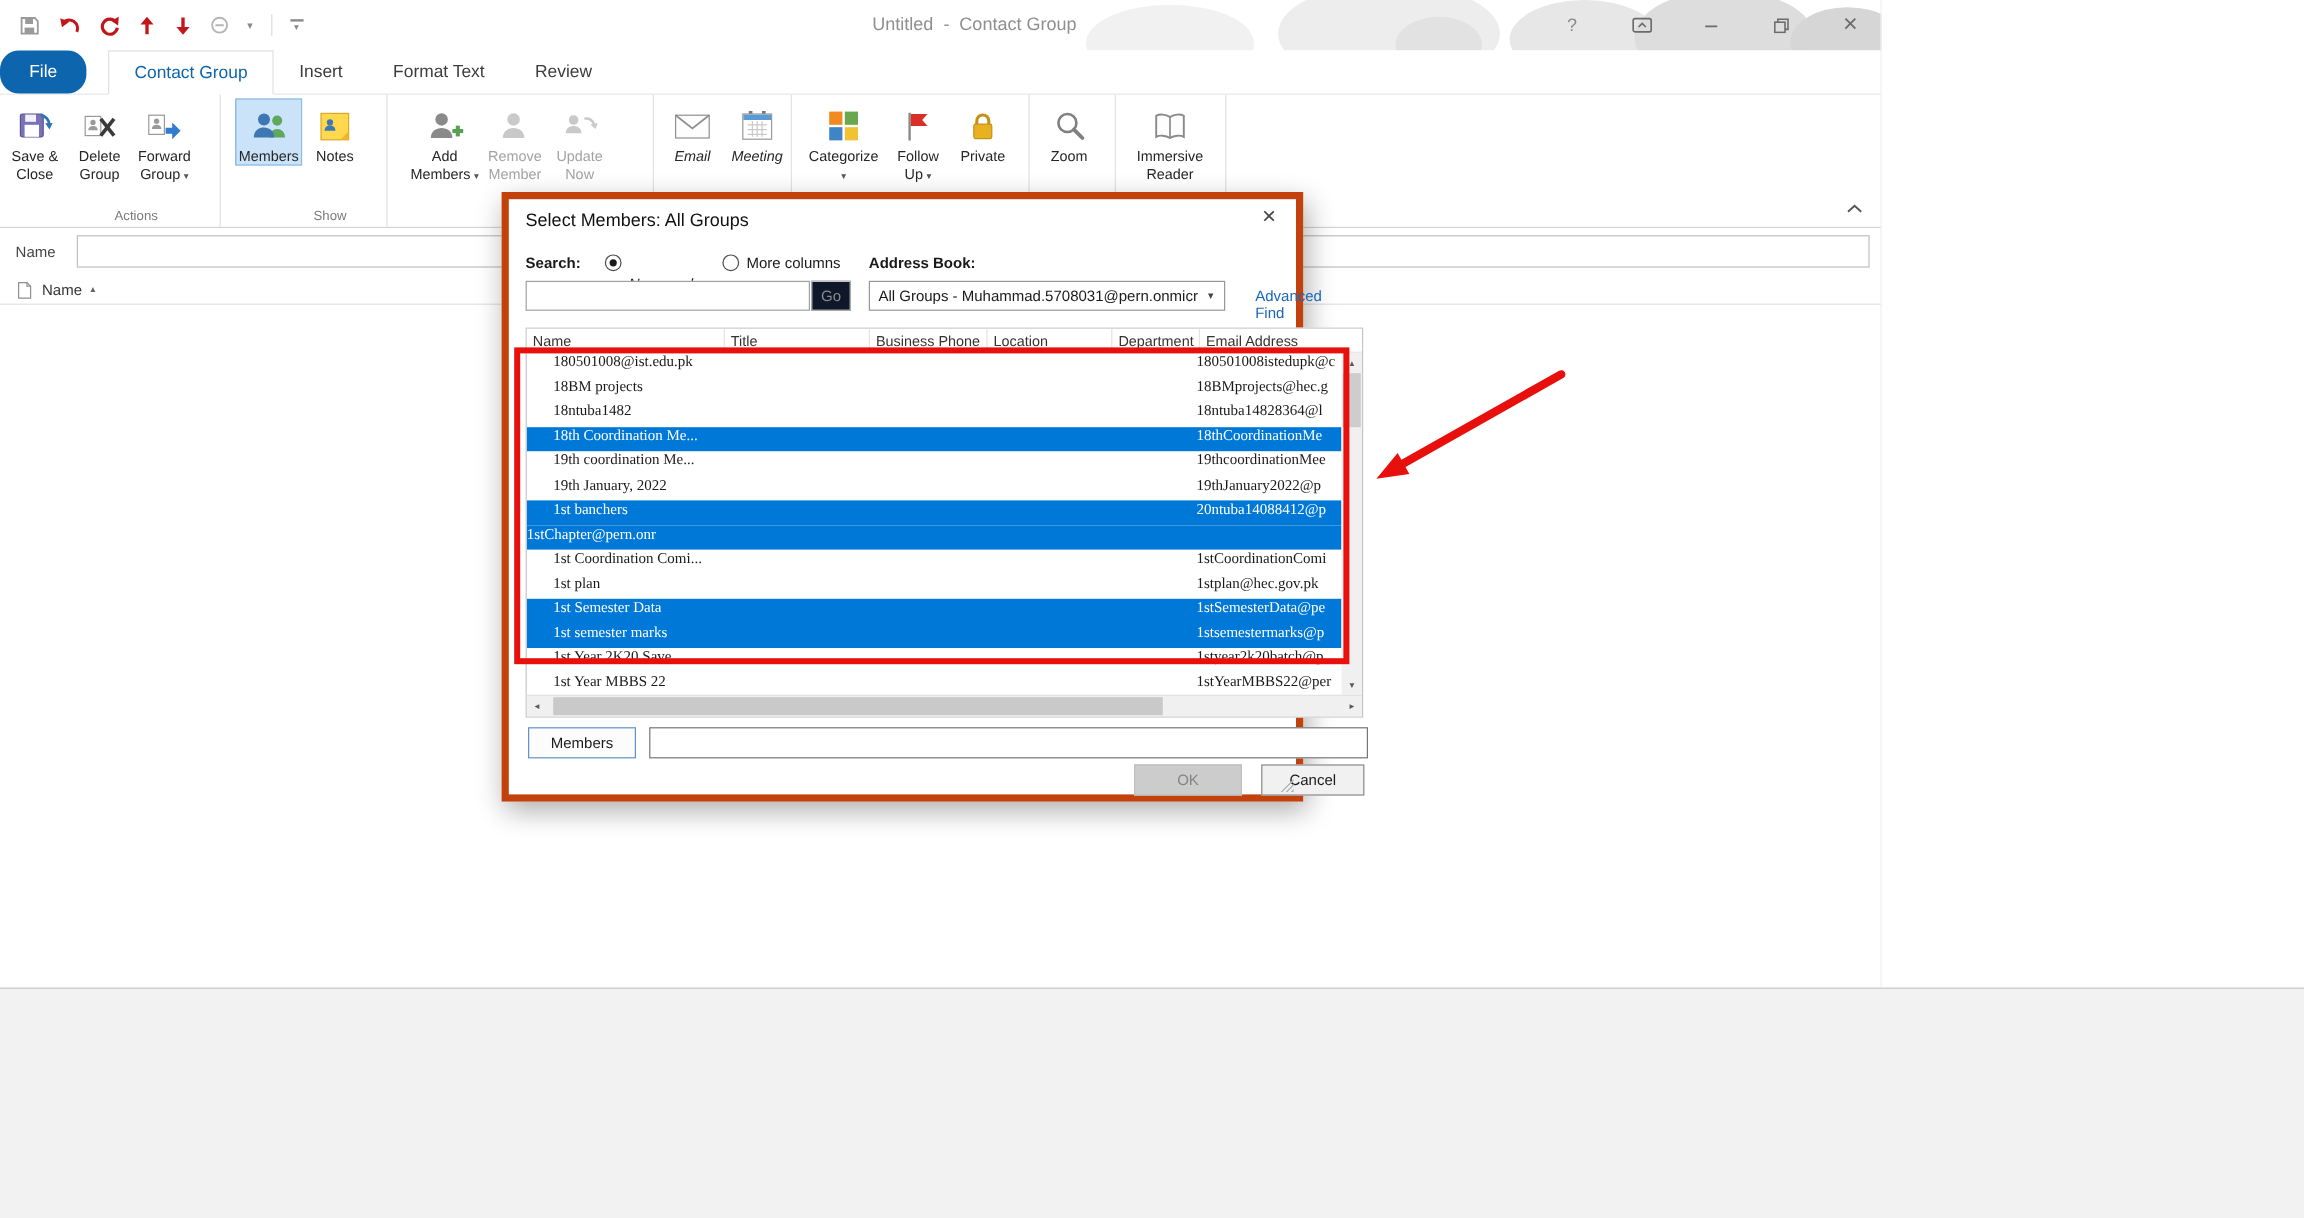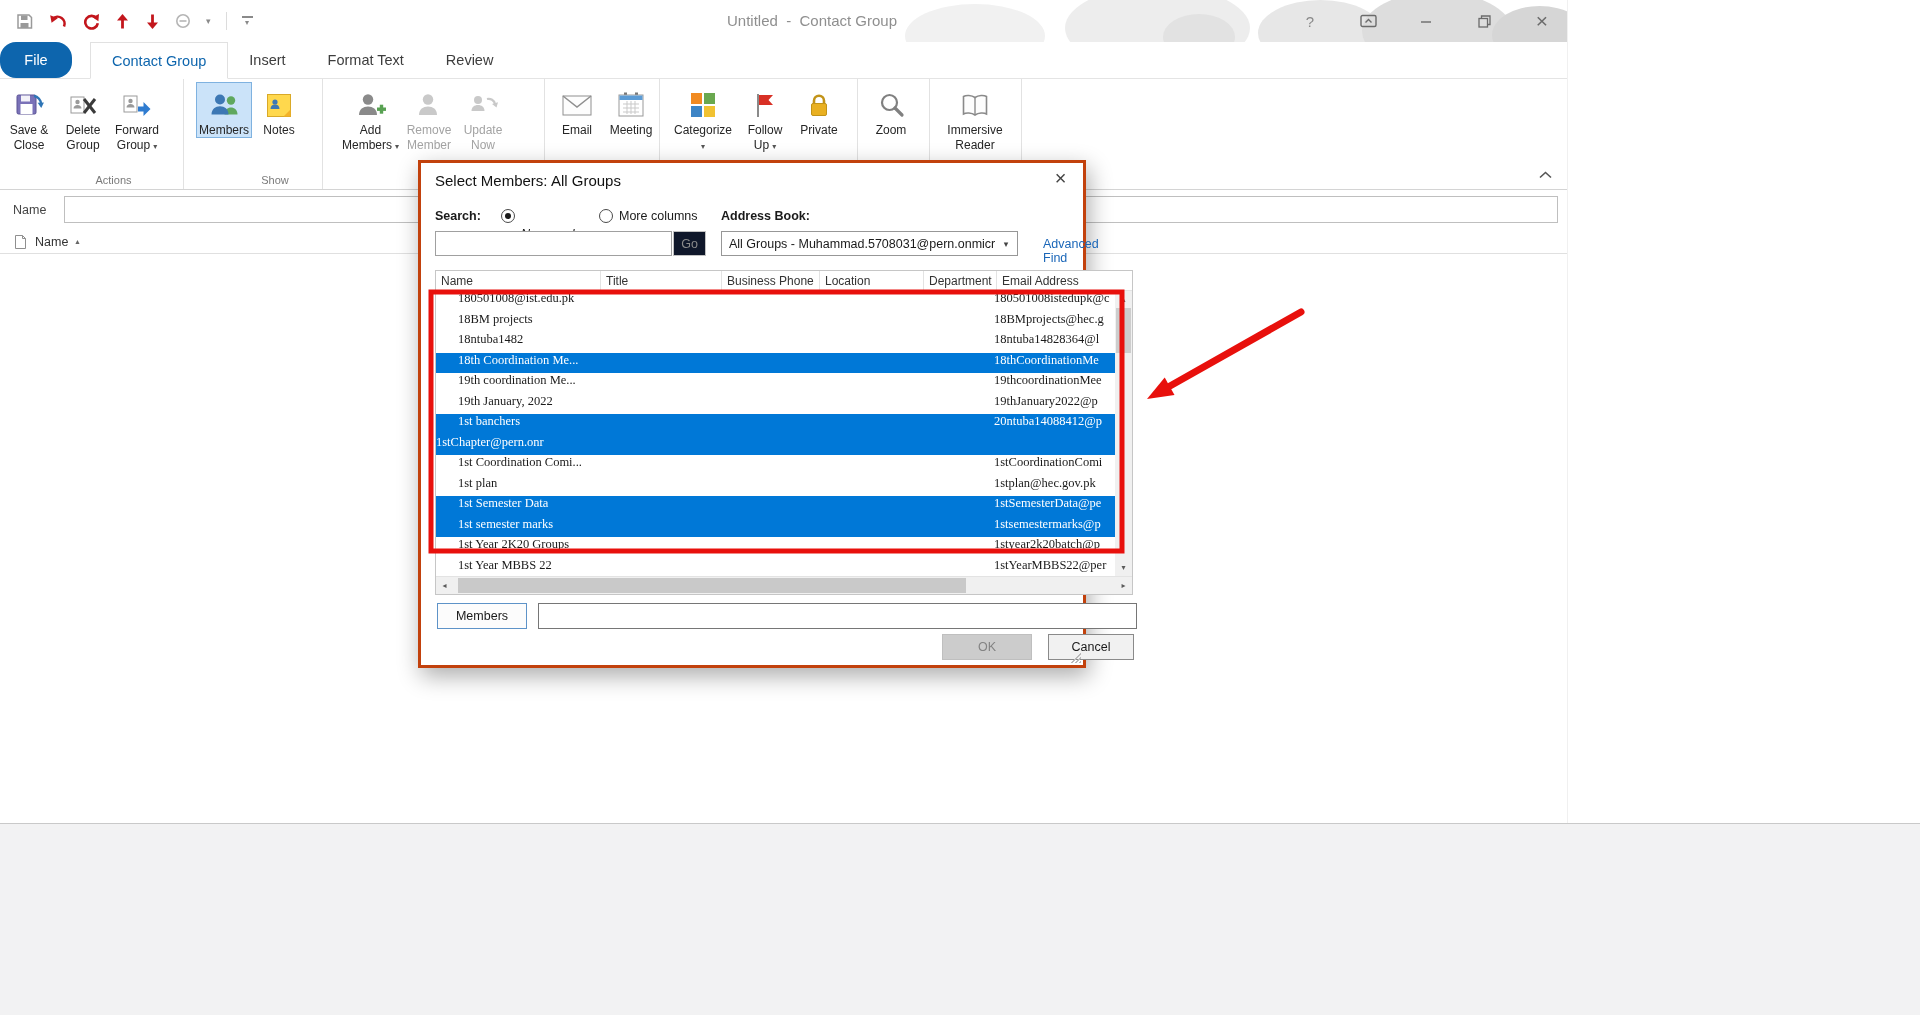--- a/index.html
+++ b/index.html
@@ -61,21 +61,21 @@
   .name-label { position:absolute; left:13px; top:13px; font-size:12.5px; color:#444; }
   .name-input { position:absolute; left:64px; top:6px; width:1494px; height:27px; border:1px solid #bfbfbf; background:#fff; outline:none; font:inherit; padding:0 6px; }
   .list-header { position:absolute; left:0; top:230px; width:1568px; height:24px; background:#fff; border-bottom:1px solid #e0e0e0; }
   .lh-icon { position:absolute; left:14px; top:4px; }
   .lh-label { position:absolute; left:35px; top:5px; font-size:12.5px; color:#333; }
   .lh-sort { position:absolute; left:74px; top:8px; font-size:7px; color:#666; }
   .win-right-edge { position:absolute; left:1567px; top:0; width:1px; height:823px; background:#f0f0f0; }
   .bottom-strip { position:absolute; left:0; top:823px; width:1920px; height:192px; background:#f2f2f3; border-top:1px solid #c9c9c9; }
 
   
-  .dialog { position:absolute; left:418px; top:160px; width:668px; height:508px; background:#fff; border:3px solid #c2410c; box-shadow:3px 8px 22px rgba(0,0,0,.33); z-index:40; font-size:12.5px; }
+  .dialog { position:absolute; left:418px; top:160px; width:668px; height:508px; background:#fff; border:6px solid #c2410c; box-shadow:3px 8px 22px rgba(0,0,0,.33); z-index:40; font-size:12.5px; }
   .dlg-title { position:absolute; left:14px; top:9px; font-size:15px; color:#111; }
   .dlg-close { position:absolute; right:0; top:0; width:45px; height:31px; display:flex; align-items:center; justify-content:center; font-size:20px; color:#444; }
   .dlg-search-label { position:absolute; left:14px; top:46px; font-weight:bold; }
   .radio { position:absolute; width:14px; height:14px; border:1px solid #4a4a4a; border-radius:50%; background:#fff; }
   .radio.checked::after { content:""; position:absolute; left:3px; top:3px; width:6px; height:6px; border-radius:50%; background:#1a1a1a; }
   #radio-name-only { left:80px; top:46px; }
   #radio-name-only-label { position:absolute; left:100px; top:64px;font-style:italic; }
   #radio-more-columns { left:178px; top:46px; }
   #radio-more-columns-label { position:absolute; left:198px; top:46px; }
   .dlg-ab-label { position:absolute; left:300px; top:46px; font-weight:bold; }
@@ -309,21 +309,21 @@
                 <polygon points="28.5,17.5 24,14 30,12.2" fill="#c9c9c9"></polygon>
               </svg>
           </span>
           <span class="lbl"><span>Update</span><br><span>Now</span></span>
         </div>
       </div>
       <div class="rgroup-label">Members</div>
     </div>
 
     <div class="rgroup" id="g-comm">
-      <div class="rbtns" style="left:5px;">
+      <div class="rbtns" style="left:5px;font-style:italic;">
         <div class="rbtn">
           <span class="icon">
             <svg width="32" height="28" viewBox="0 0 32 28">
                 <rect x="2" y="5" width="28" height="19" fill="#fdfdfd" stroke="#8f8f8f"></rect>
                 <path d="M2 5 L16 16 L30 5" fill="none" stroke="#8f8f8f" stroke-width="1.5"></path>
               </svg>
           </span>
           <span class="lbl"><span>Email</span></span>
         </div>
         <div class="rbtn">
@@ -503,21 +503,21 @@
           </div>
           <div class="lv-row selected">
             <span class="cell name">1st Semester Data</span>
             <span class="cell email">1stSemesterData@pe</span>
           </div>
           <div class="lv-row selected">
             <span class="cell name">1st semester marks</span>
             <span class="cell email">1stsemestermarks@p</span>
           </div>
           <div class="lv-row">
-            <span class="cell name">1st Year 2K20 Groups</span>
+            <span class="cell name">1st Year 2K20 Save</span>
             <span class="cell email">1styear2k20batch@p</span>
           </div>
           <div class="lv-row">
             <span class="cell name">1st Year MBBS 22</span>
             <span class="cell email">1stYearMBBS22@per</span>
           </div>
         </div>
       <div class="vscroll">
         <span class="sarrow up">▴</span>
         <span class="vthumb"></span>

